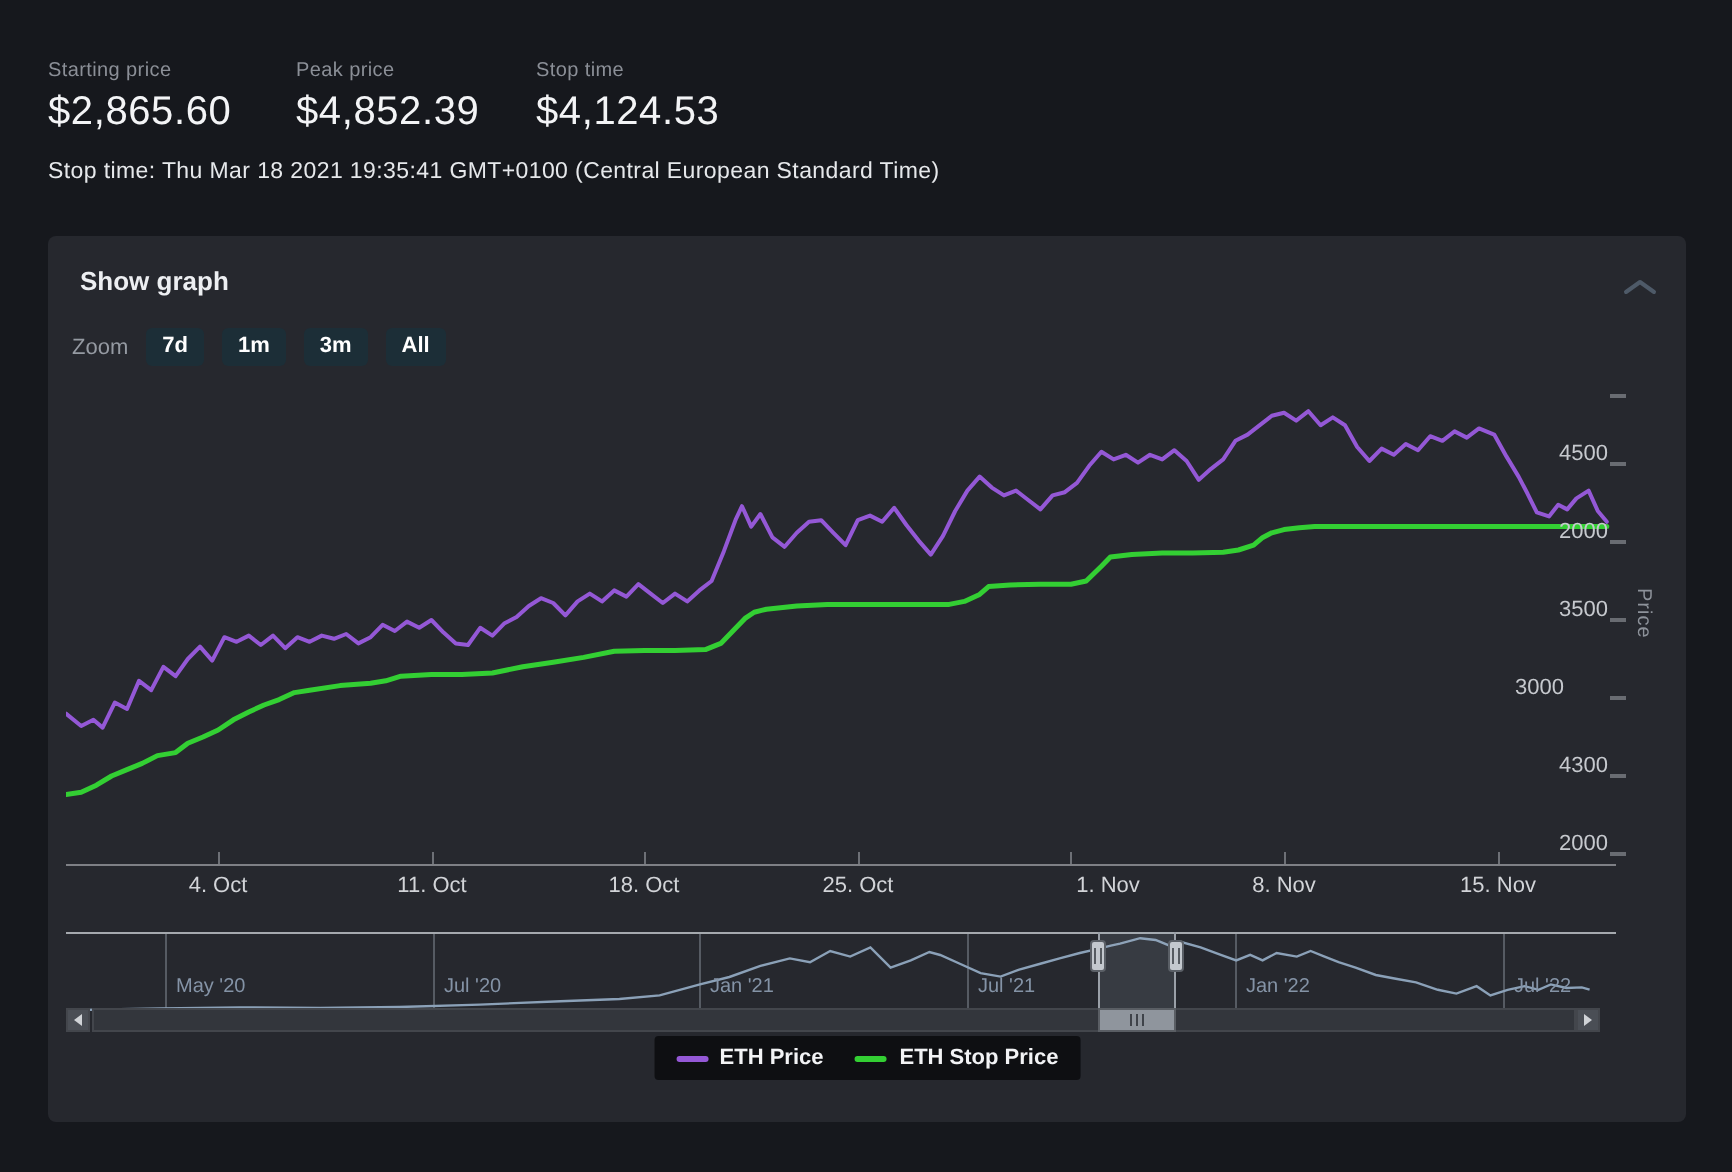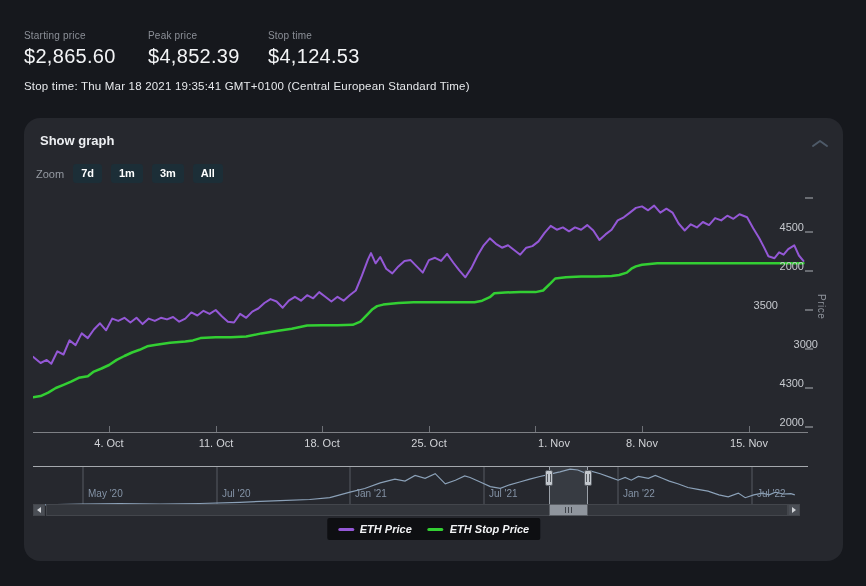--- a/index.html
+++ b/index.html
@@ -5,21 +5,21 @@
   html,body{margin:0;padding:0;background:#101216;}
   #screen{position:relative;width:866px;height:586px;background:#16181d;overflow:hidden;
           font-family:"Liberation Sans",sans-serif;-webkit-font-smoothing:antialiased;}
   .abs{position:absolute;}
   
   .stat-label{font-size:10px;color:#8b8f97;letter-spacing:.2px;}
   .stat-value{font-size:20px;color:#f3f4f6;margin-top:4px;letter-spacing:.3px;}
   .stop-time{font-size:11.5px;color:#e6e8eb;letter-spacing:.2px;}
   
   #panel{position:absolute;left:24px;top:118px;width:819px;height:443px;
-         background:#26282e;border-radius:16px;}
+         background:#26282e;border-radius:4px;}
   .panel-title{left:16px;top:15px;font-size:13px;font-weight:600;color:#edeff2;}
   .collapse-btn{right:12px;top:18px;width:22px;height:14px;cursor:pointer;background:none;border:none;padding:0;}
   .zoom-row{left:12px;top:46px;display:flex;align-items:center;gap:9px;}
   .zoom-label{font-size:11px;color:#959aa2;}
   .zoom-btn{background:#1c2e37;color:#fff;font-size:11px;font-weight:bold;
             font-family:"Liberation Sans",sans-serif;
             padding:3px 8px;border:none;border-radius:3px;cursor:pointer;line-height:13px;}
   
   #main-plot{left:9px;top:72px;width:775px;height:242px;}
   .axis-x-line{left:9px;top:314px;width:775px;height:1px;background:#7e8085;}
@@ -44,21 +44,21 @@
   .sb-arrow-left{width:0;height:0;border-top:3px solid transparent;border-bottom:3px solid transparent;border-right:4px solid #d0d3d7;}
   .sb-arrow-right{width:0;height:0;border-top:3px solid transparent;border-bottom:3px solid transparent;border-left:4px solid #d0d3d7;}
   .sb-thumb{top:386px;height:12px;background:#8f959d;border:1px solid #5a5e64;box-sizing:border-box;
             display:flex;align-items:center;justify-content:center;gap:2px;cursor:grab;}
   .sb-thumb i{display:block;width:1px;height:6px;background:#3f434a;}
   
   .legend-box{left:50%;transform:translateX(-50%);top:400px;background:#0e0f12;border-radius:2px;
               padding:5px 11px;display:flex;align-items:center;gap:16px;}
   .legend-item{display:flex;align-items:center;gap:6px;cursor:pointer;}
   .legend-dash{width:16px;height:3px;border-radius:2px;}
-  .legend-text{font-size:11px;font-weight:bold;color:#f2f3f5;font-style:italic;}
+  .legend-text{font-size:11px;font-weight:bold;color:#f2f3f5;}
 </style>
 </head>
 <body>
 
 <div id="screen">
 
   <div class="abs" style="left:24px;top:30px;">
     <div class="stat-label">Starting price</div>
     <div class="stat-value">$2,865.60</div>
   </div>
@@ -109,23 +109,23 @@
         <div class="abs x-tick" style="left:618px;"></div>
         <div class="abs x-label" style="left:618px;">8. Nov</div>
         <div class="abs x-tick" style="left:725px;"></div>
         <div class="abs x-label" style="left:725px;">15. Nov</div>
       </div>
     <div id="y-ticks">
         <div class="abs y-label" style="left:734px;top:298px;">2000</div>
         <div class="abs y-dash" style="top:308px;"></div>
         <div class="abs y-label" style="left:734px;top:259px;">4300</div>
         <div class="abs y-dash" style="top:269px;"></div>
-        <div class="abs y-label" style="left:748px;top:220px;">3000</div>
+        <div class="abs y-label" style="left:712px;top:220px;">3000</div>
         <div class="abs y-dash" style="top:230px;"></div>
-        <div class="abs y-label" style="left:708px;top:181px;">3500</div>
+        <div class="abs y-label" style="left:734px;top:181px;">3500</div>
         <div class="abs y-dash" style="top:191px;"></div>
         <div class="abs y-label" style="left:734px;top:142px;">2000</div>
         <div class="abs y-dash" style="top:152px;"></div>
         <div class="abs y-label" style="left:734px;top:103px;">4500</div>
         <div class="abs y-dash" style="top:113px;"></div>
       </div>
     <div class="abs y-dash" style="top:79px;"></div>
     <div class="abs price-label">Price</div>
 
     <svg id="nav-plot" class="abs" viewBox="0 0 775 40" preserveAspectRatio="none">

